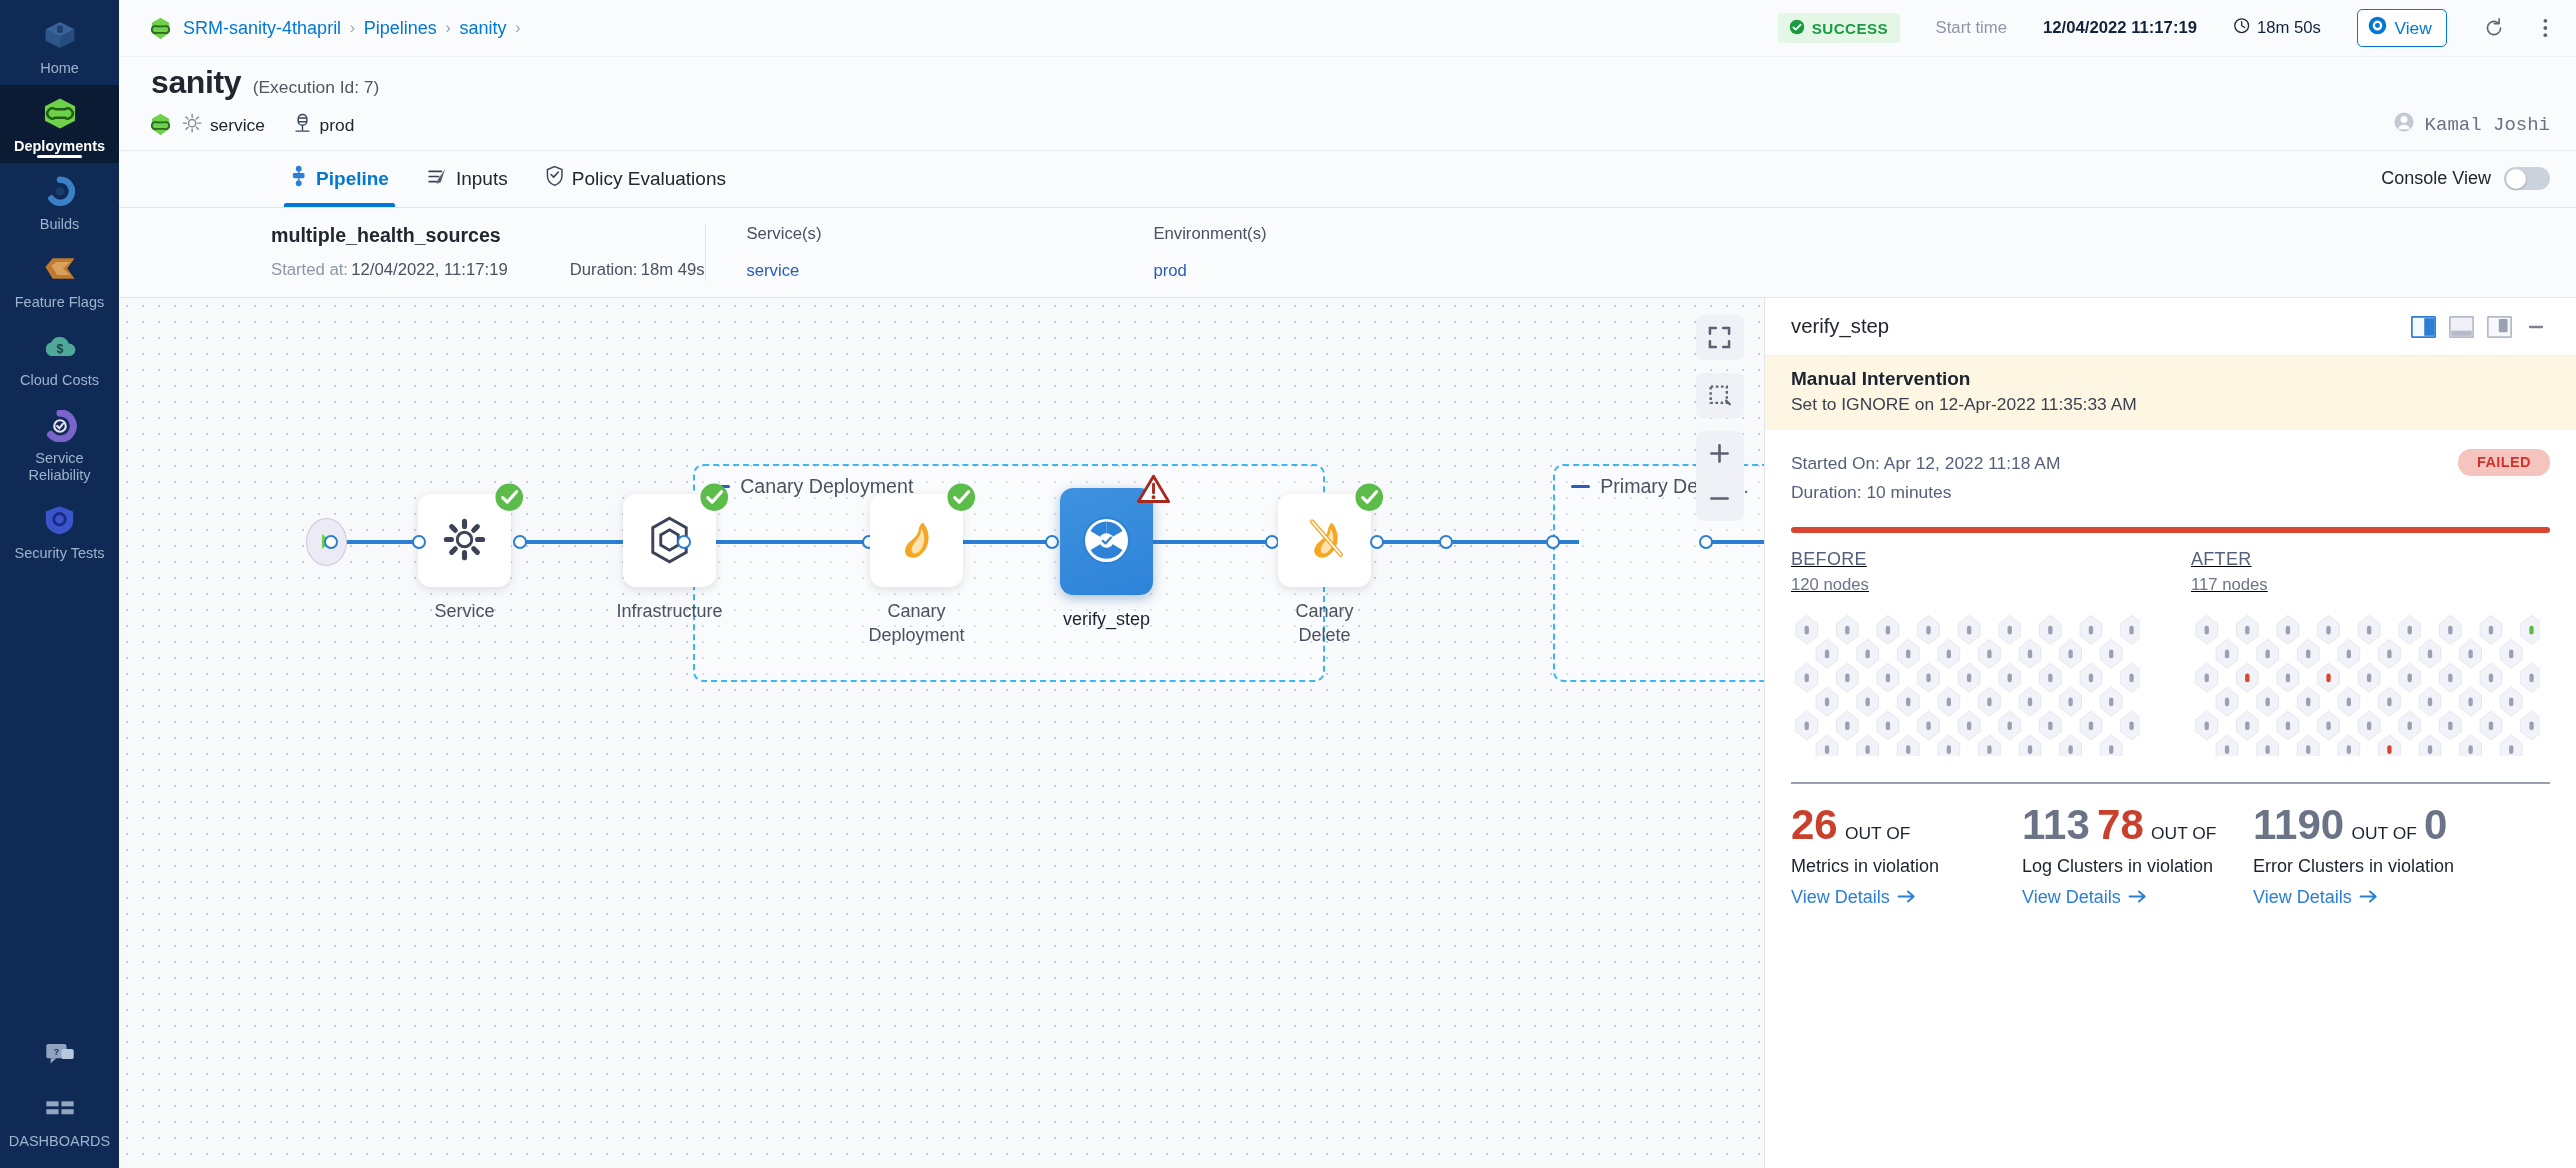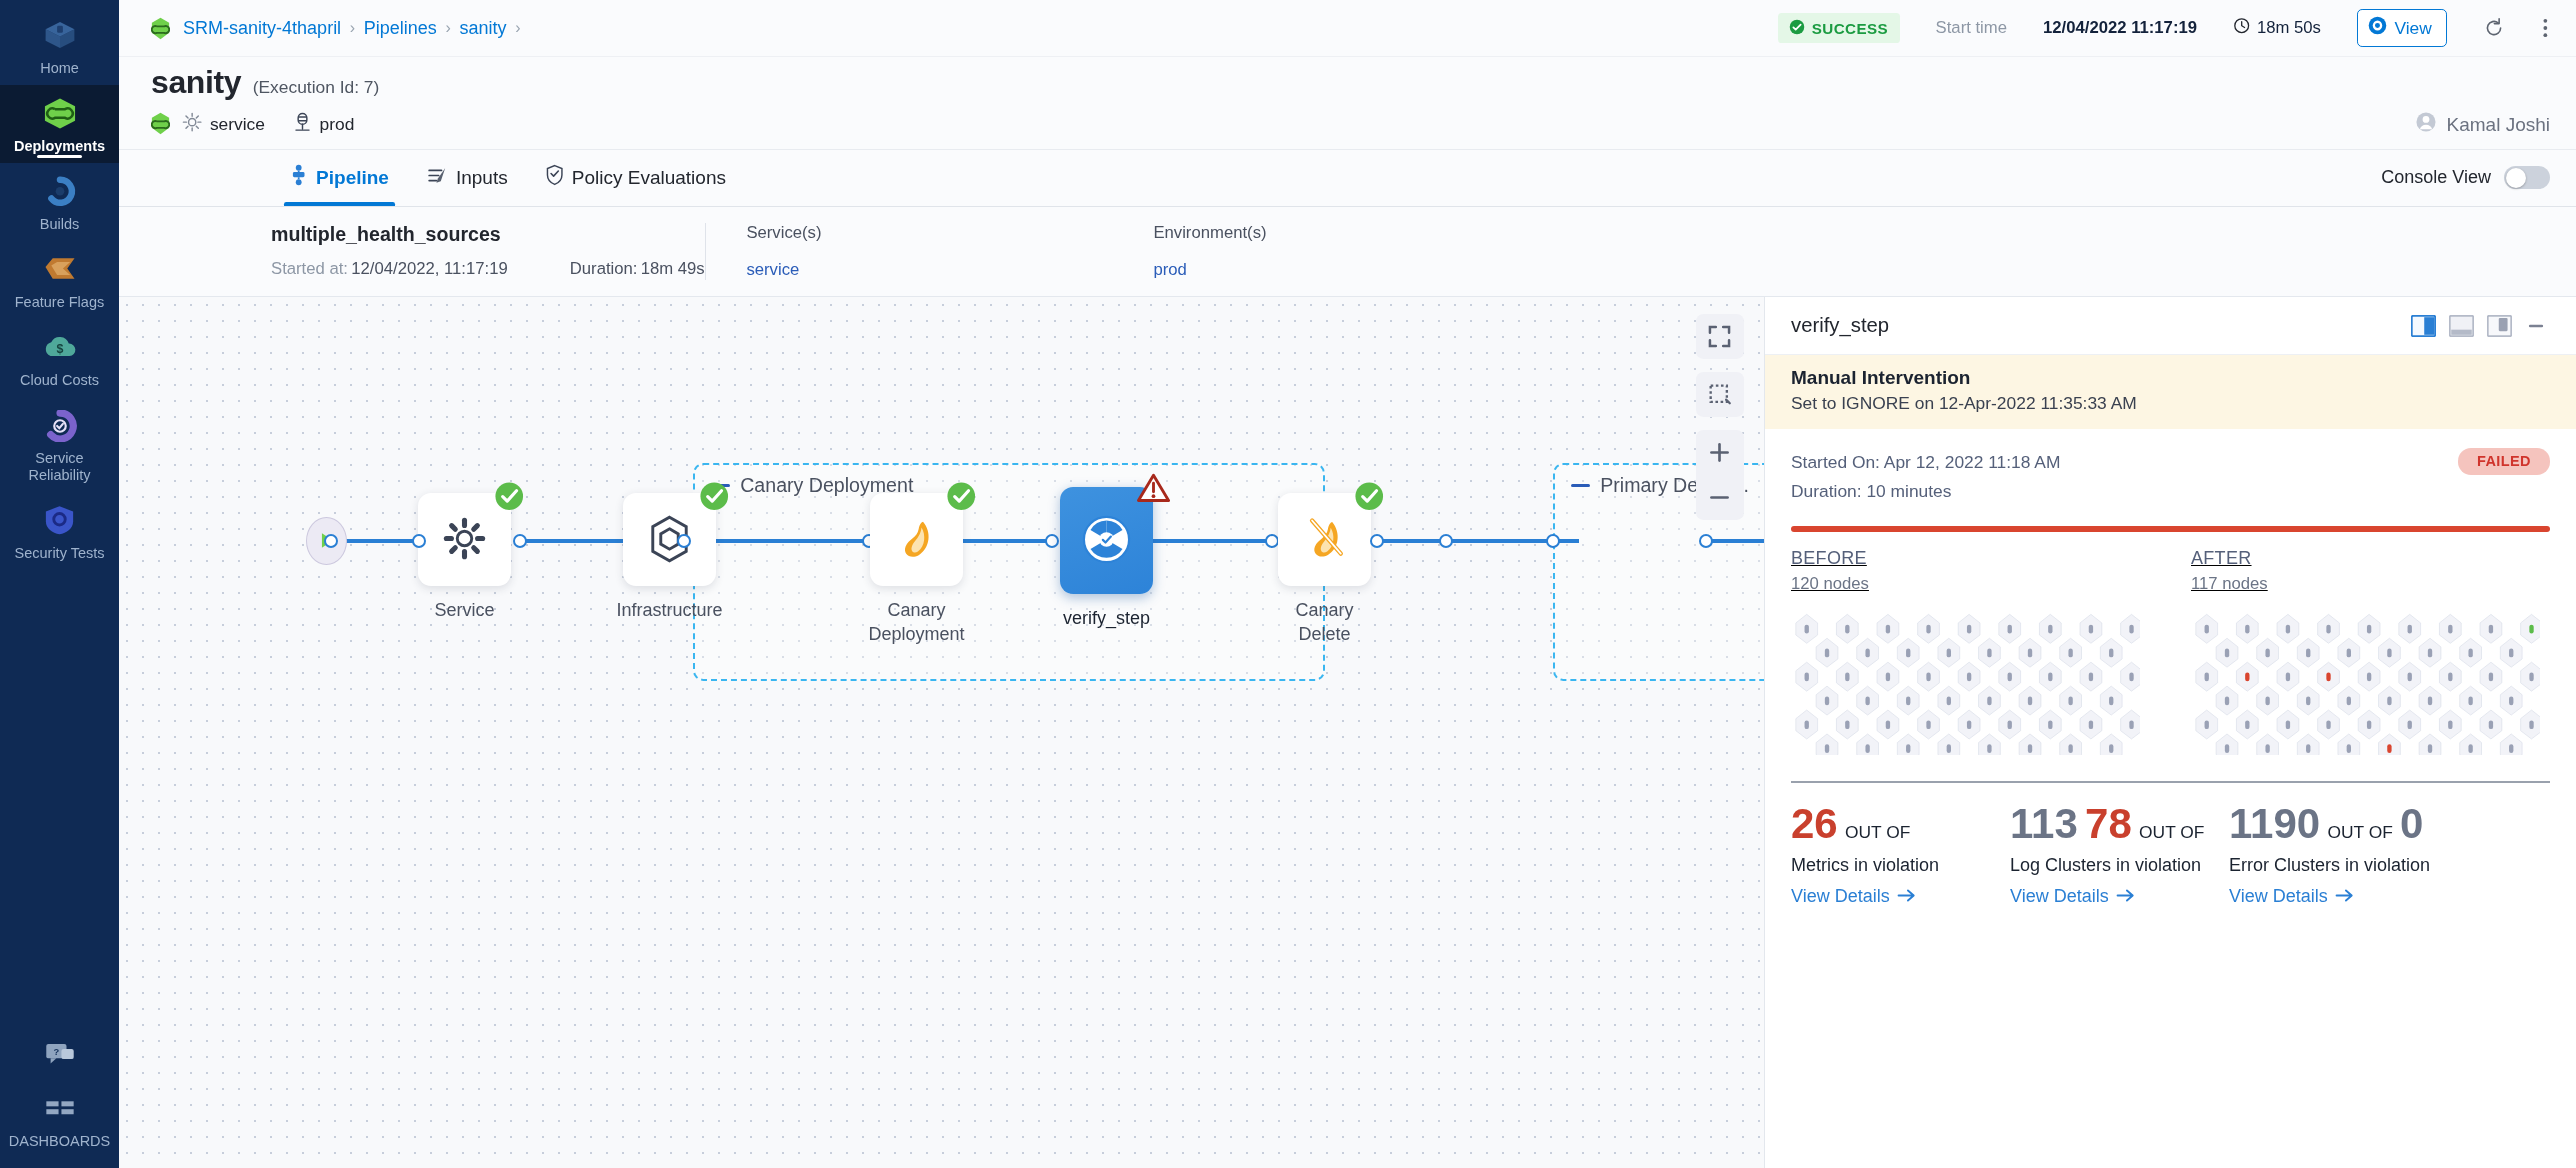--- a/index.html
+++ b/index.html
@@ -63,21 +63,21 @@
   }
   .icon-btn { cursor: pointer; display: flex; align-items: center; justify-content: center; }
 
   
   .title-bar { padding: 7.3px 26px 10.2px 32px; background: #fafbfd; }
   .title-row { display: flex; align-items: baseline; gap: 11.6px; }
   .page-title { font-size: 32px; font-weight: 700; color: #22262e; letter-spacing: -0.4px;}
   .exec-id { font-size: 17.4px; color: #4f5662; }
   .meta-row { display: flex; align-items: center; gap: 11.6px; margin-top: 10.2px; }
   .meta-chip { display: flex; align-items: center; gap: 8px; font-size: 17.4px; color: #22262e; }
-  .user-box { margin-left: auto; display: flex; align-items: center; gap: 9.4px; color: #6b7280; font-size: 19px; }
+  .user-box { margin-left: auto; display: flex; align-items: center; gap: 9.4px; color: #6b7280; font-size: 19px; font-family: Liberation Mono, monospace; }
 
   
   .tabs-bar {
     height: 58px; flex: 0 0 58px; background: #fafbfd;
     border-top: 0.7px solid #e8ebf0; border-bottom: 0.7px solid #e0e4ea;
     display: flex; align-items: stretch; padding: 0 26px 0 152px;
   }
   .tab {
     display: flex; align-items: center; gap: 8.7px; font-size: 19px;
     color: #22262e; padding: 0 19px; cursor: pointer; position: relative;
@@ -204,21 +204,21 @@
 
   .ba-row { display: flex; padding: 16px 26px 0; gap: 41px; text-decoration: underline; }
   .ba-col { flex: 1 1 0; min-width: 0; }
   .ba-t { font-size: 18px; color: #55607a; letter-spacing: 0.3px; }
   .ba-n { font-size: 16.7px; color: #6b7486; margin-top: 4.4px; }
   .hive { margin-top: 16px; height: 145px; overflow: hidden; position: relative; }
 
   .summary-wrap { padding: 16px 26px 0; }
   .summary-t { font-size: 18px; color: #55607a; letter-spacing: 0.4px; }
   .summary-rule { height: 2.2px; background: #9aa1ad; margin-top: 10.2px; }
-  .stats { display: flex; gap: 1px; padding: 20.3px 26px 0; align-items: flex-end; }
+  .stats { display: flex; gap: 13px; padding: 20.3px 26px 0; align-items: flex-end; }
   .stat { width: 218px; }
   .stat-line { display: flex; align-items: baseline; flex-wrap: wrap; gap: 7.3px;}
   .big { font-size: 42px; font-weight: 700; line-height: 1; }
   .big.red { color: #c9402d; }
   .big.gray { color: #6b7486; }
   .outof { font-size: 17.4px; color: #1b2330; text-transform: uppercase; }
   .stat-desc { font-size: 18px; color: #1b2330; margin-top: 7.3px; line-height: 1.35; }
   .view-details {
     margin-top: 8.7px; font-size: 18px; color: #2a7fd4; cursor: pointer;
     display: inline-flex; align-items: center; gap: 7.3px;

